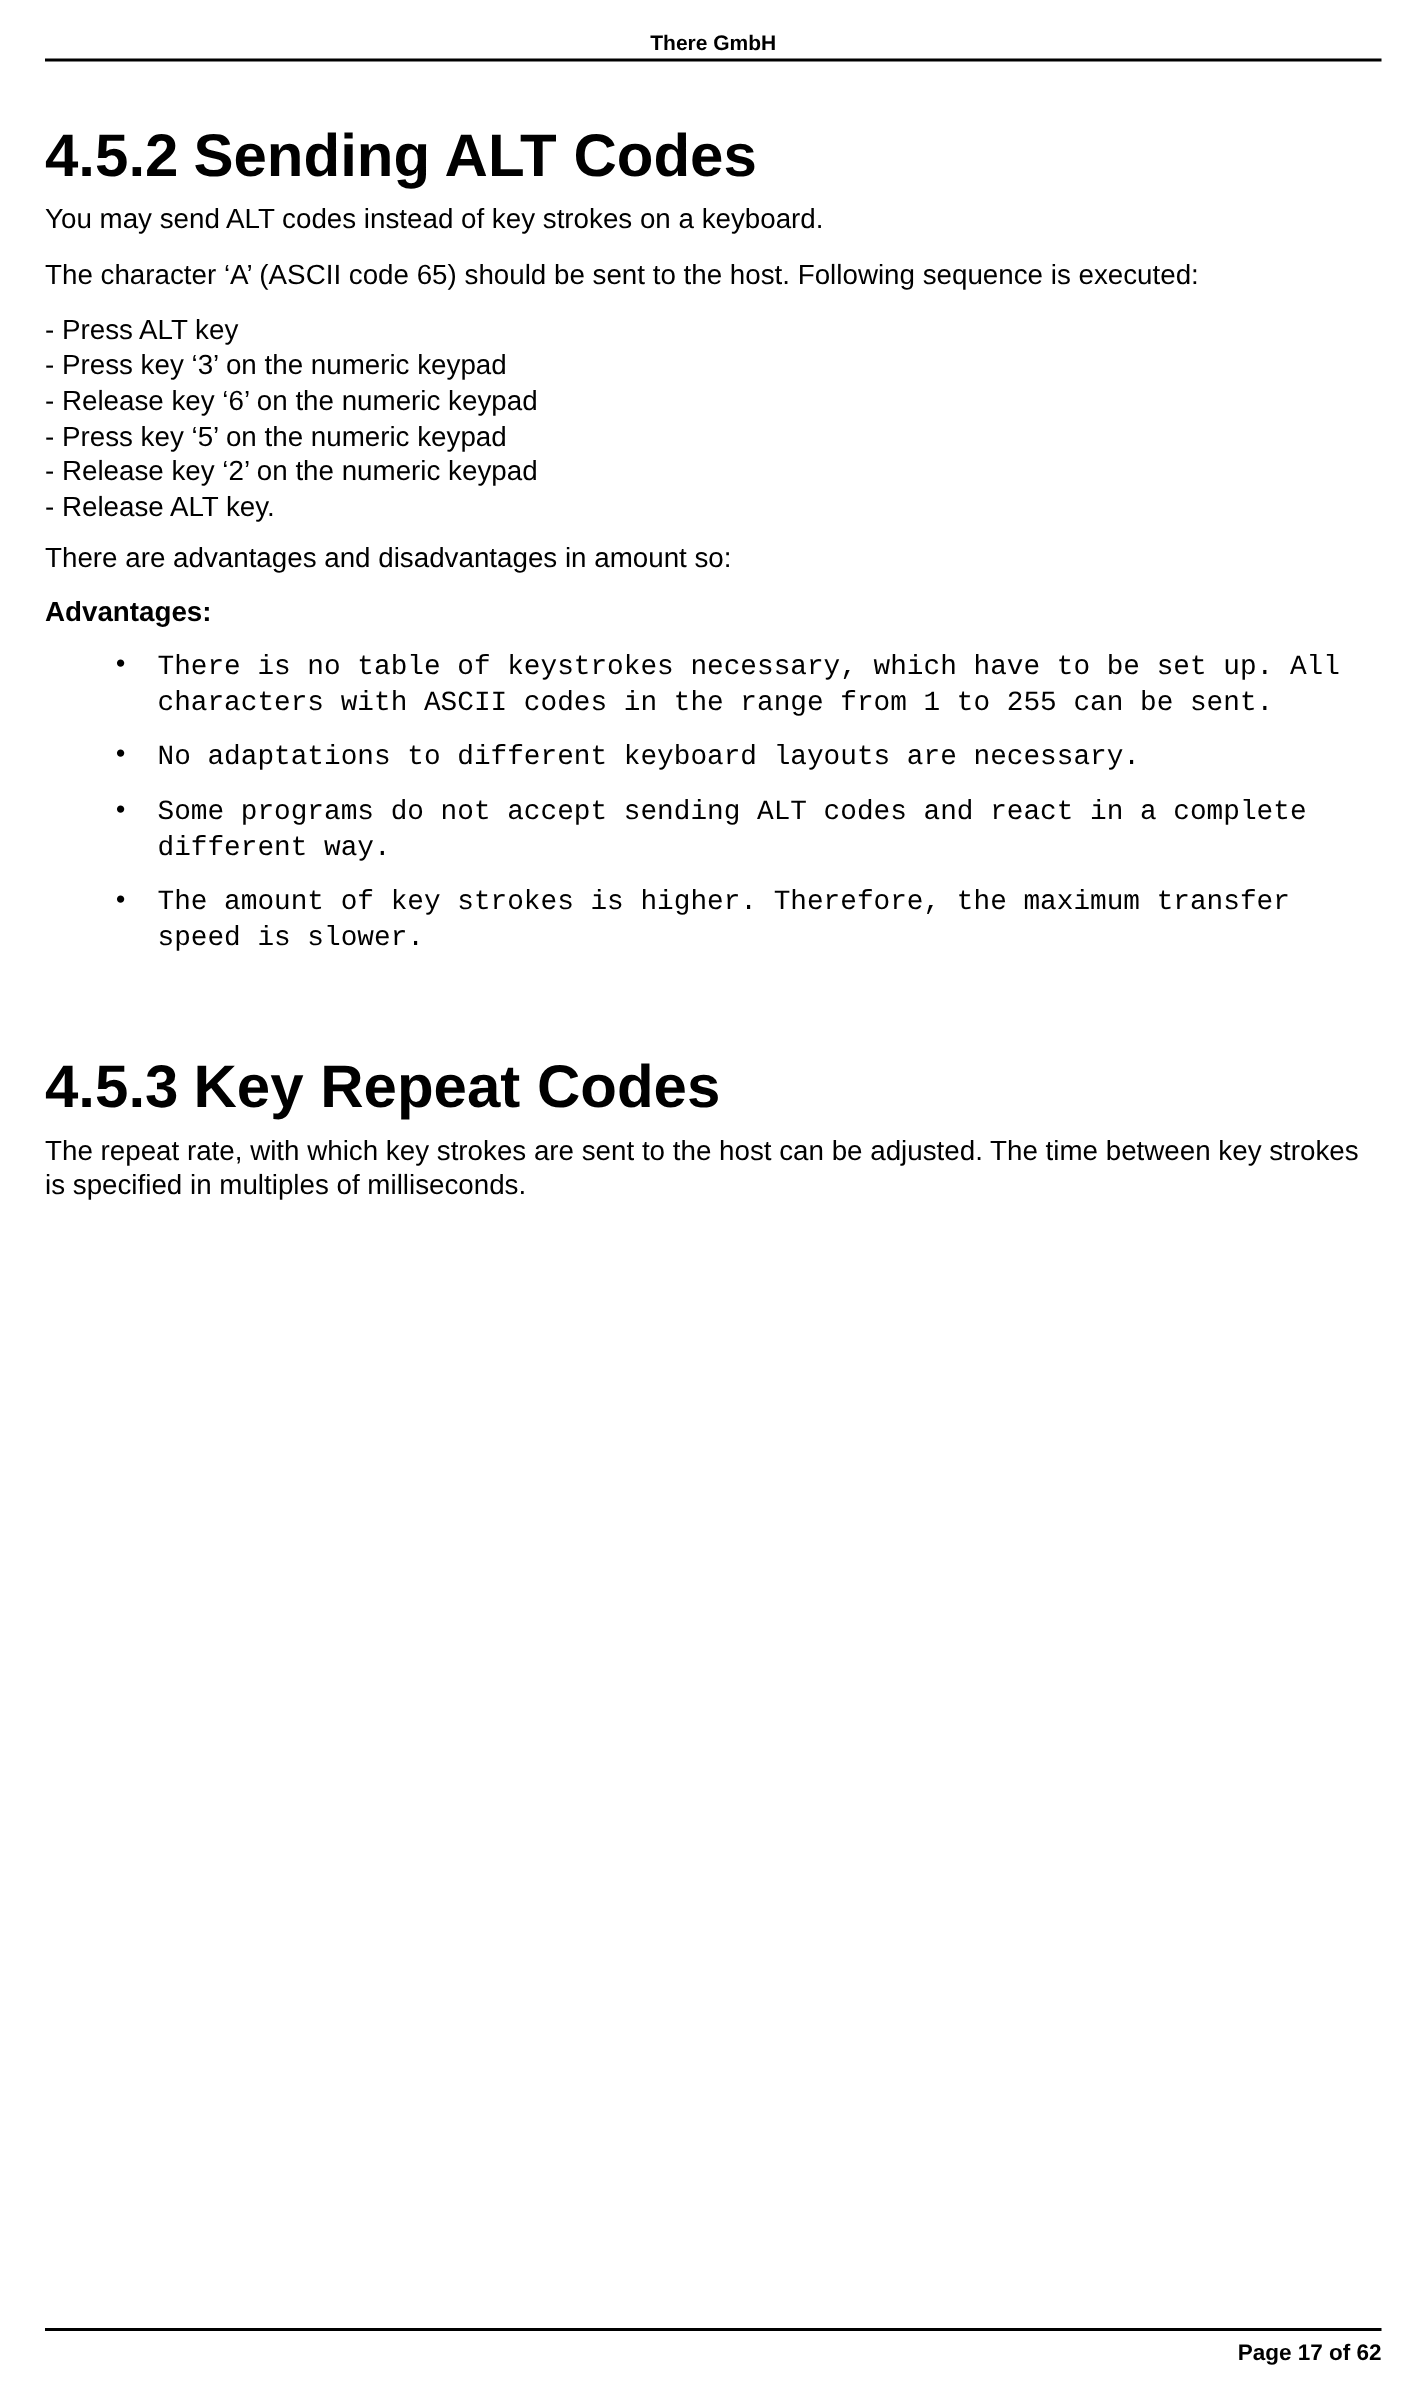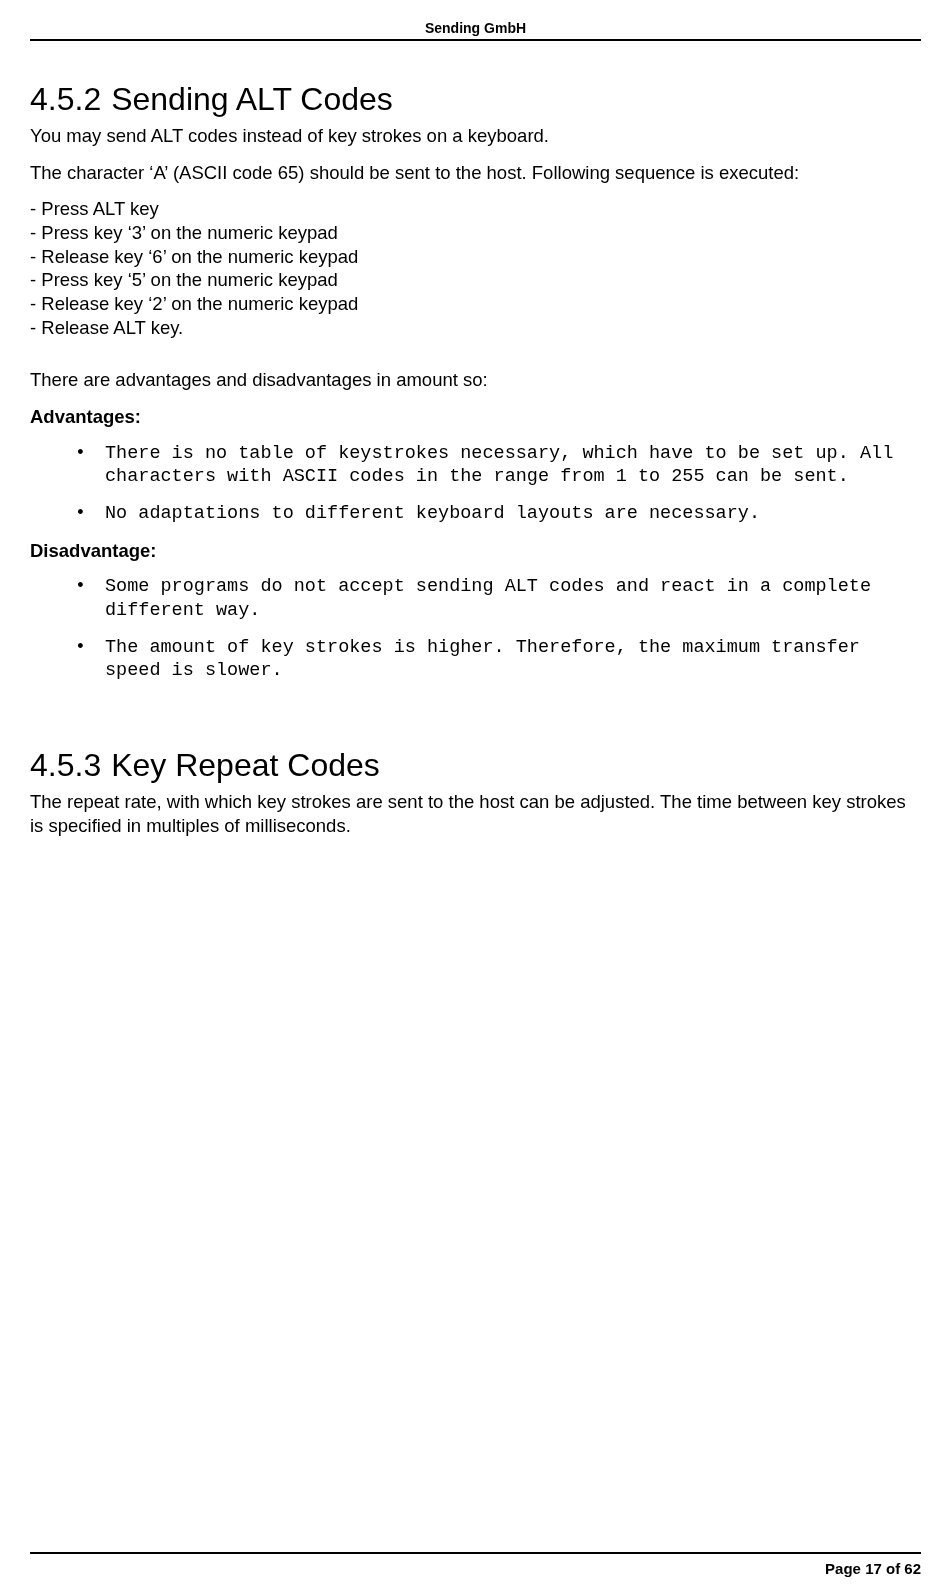--- a/index.html
+++ b/index.html
@@ -22,37 +22,37 @@
       font-weight: bold;
       padding-bottom: 3px;
       border-bottom: 2px solid #000;
       margin-bottom: 38px;
     }
     .content {
       font-size: 18.5px;
       line-height: 1.28;
     }
     h2 {
-      font-size: 32px;
-      font-weight: normal;
+      font-size: 40px;
+      font-weight: bold;
       margin-bottom: 4px;
     }
     .h2-number {
       display: inline-block;
       margin-right: 10px;
     }
     .para {
       margin-bottom: 13px;
     }
     .bold-label {
       font-weight: bold;
       margin-bottom: 13px;
     }
     .seq-list {
-      margin-bottom: 29px;
+      margin-bottom: 10px;
     }
     .seq-item {
       display: block;
     }
     .bullet-list {
       padding-left: 45px;
       margin-bottom: 13px;
       font-family: Liberation Mono, monospace;
     }
     .bullet-item {
@@ -78,21 +78,21 @@
       font-size: 15px;
       font-weight: bold;
       border-top: 2px solid #000;
       padding-top: 6px;
     }
   </style>
 </head>
 <body>
 
 <div class="header">
-  <span>Sending GmbH</span>
+  <span>There GmbH</span>
 </div>
 
 <div class="content">
 
   <h2>
     <span class="h2-number">4.5.2</span><span>Sending ALT Codes</span>
   </h2>
 
   <p class="para">You may send ALT codes instead of key strokes on a keyboard.</p>
 
@@ -110,21 +110,20 @@
 
   <p class="para">There are advantages and disadvantages in amount so:</p>
 
   <p class="bold-label">Advantages:</p>
 
   <div class="bullet-list">
     <div class="bullet-item">There is no table of keystrokes necessary, which have to be set up. All characters with ASCII codes in the range from 1 to 255 can be sent.</div>
     <div class="bullet-item">No adaptations to different keyboard layouts are necessary.</div>
   </div>
 
-  <p class="bold-label">Disadvantage:</p>
 
   <div class="bullet-list">
     <div class="bullet-item">Some programs do not accept sending ALT codes and react in a complete different way.</div>
     <div class="bullet-item">The amount of key strokes is higher. Therefore, the maximum transfer speed is slower.</div>
   </div>
 
   <div class="section-gap"></div>
 
   <h2>
     <span class="h2-number">4.5.3</span><span>Key Repeat Codes</span>

